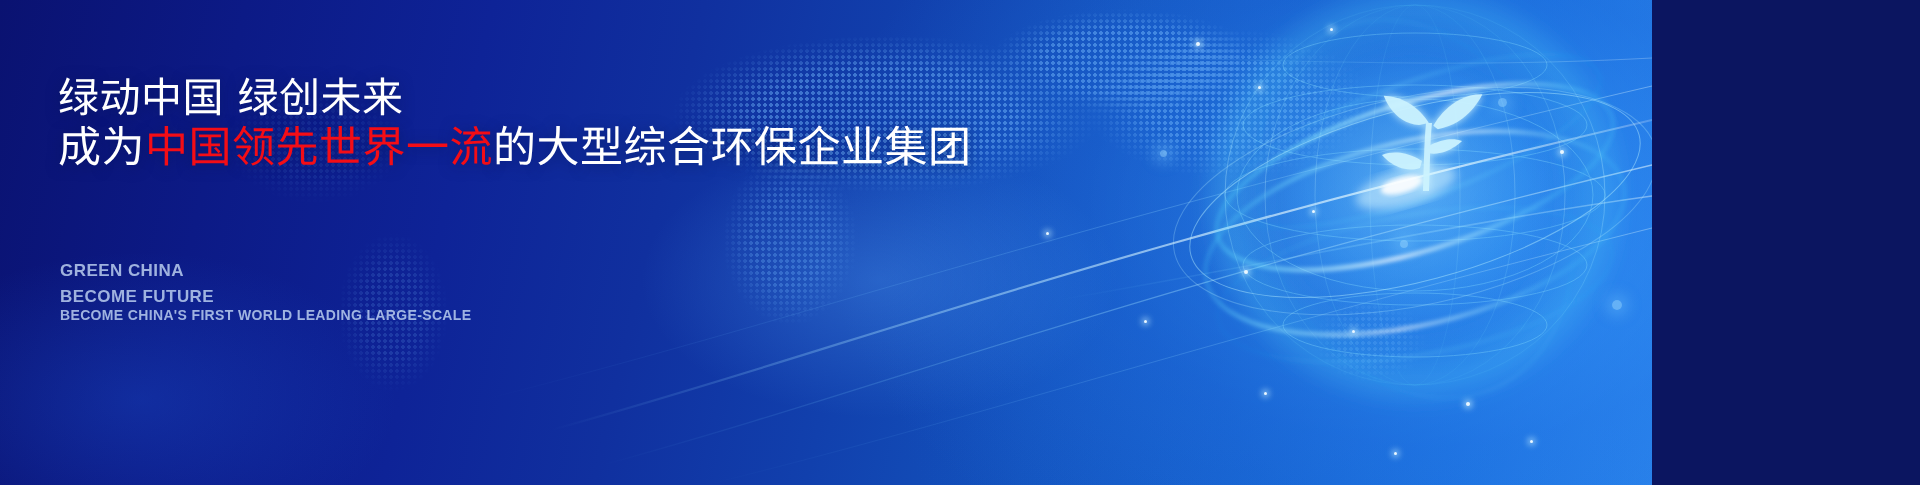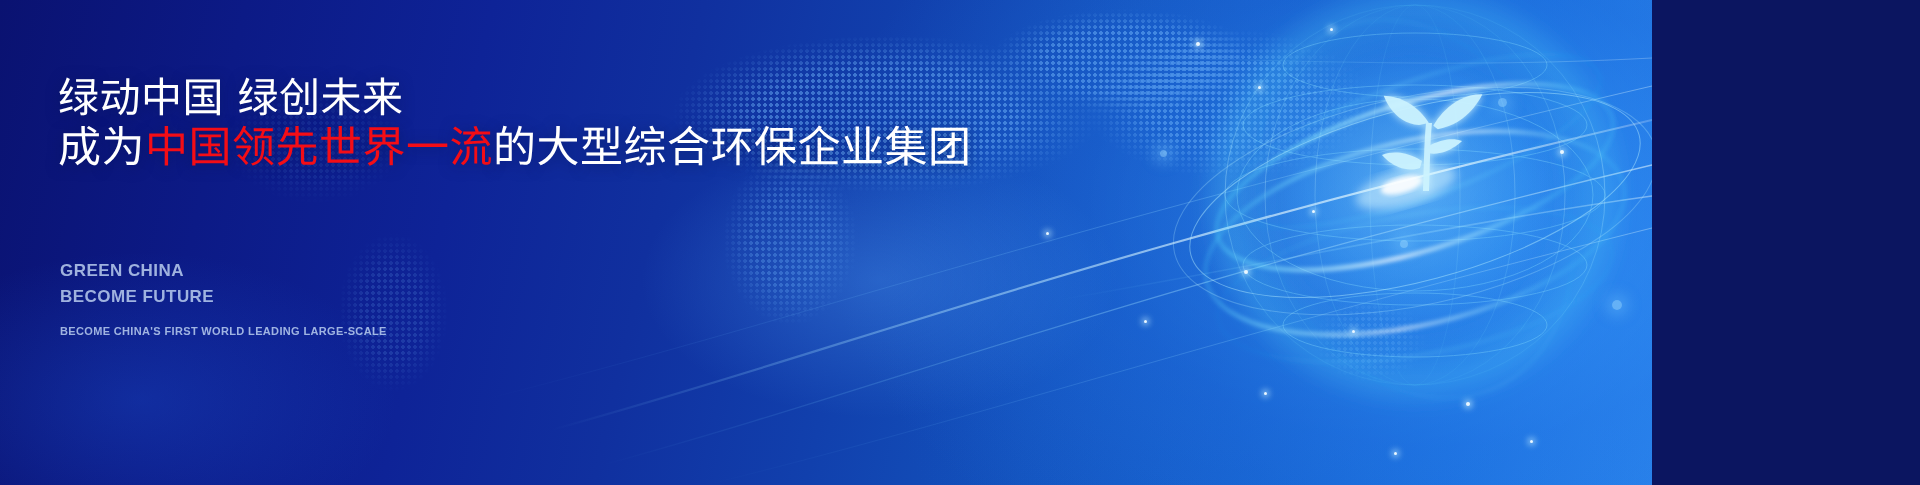--- a/index.html
+++ b/index.html
@@ -132,22 +132,22 @@
   .en-block{position:absolute;left:60px;}
   .en-tagline{
     top:258px;
     font-size:17px;
     font-weight:700;
     line-height:1.5;
     letter-spacing:.45px;
     color:rgba(196,216,245,.80);
   }
   .en-mission{
-    top:323px;
-    font-size:11px;
+    top:305px;
+    font-size:14px;
     font-weight:700;
     line-height:1.55;
     letter-spacing:.35px;
     color:rgba(196,216,245,.80);
   }
   .en-line{display:block;white-space:nowrap;}
 </style>
 </head>
 <body>
 

